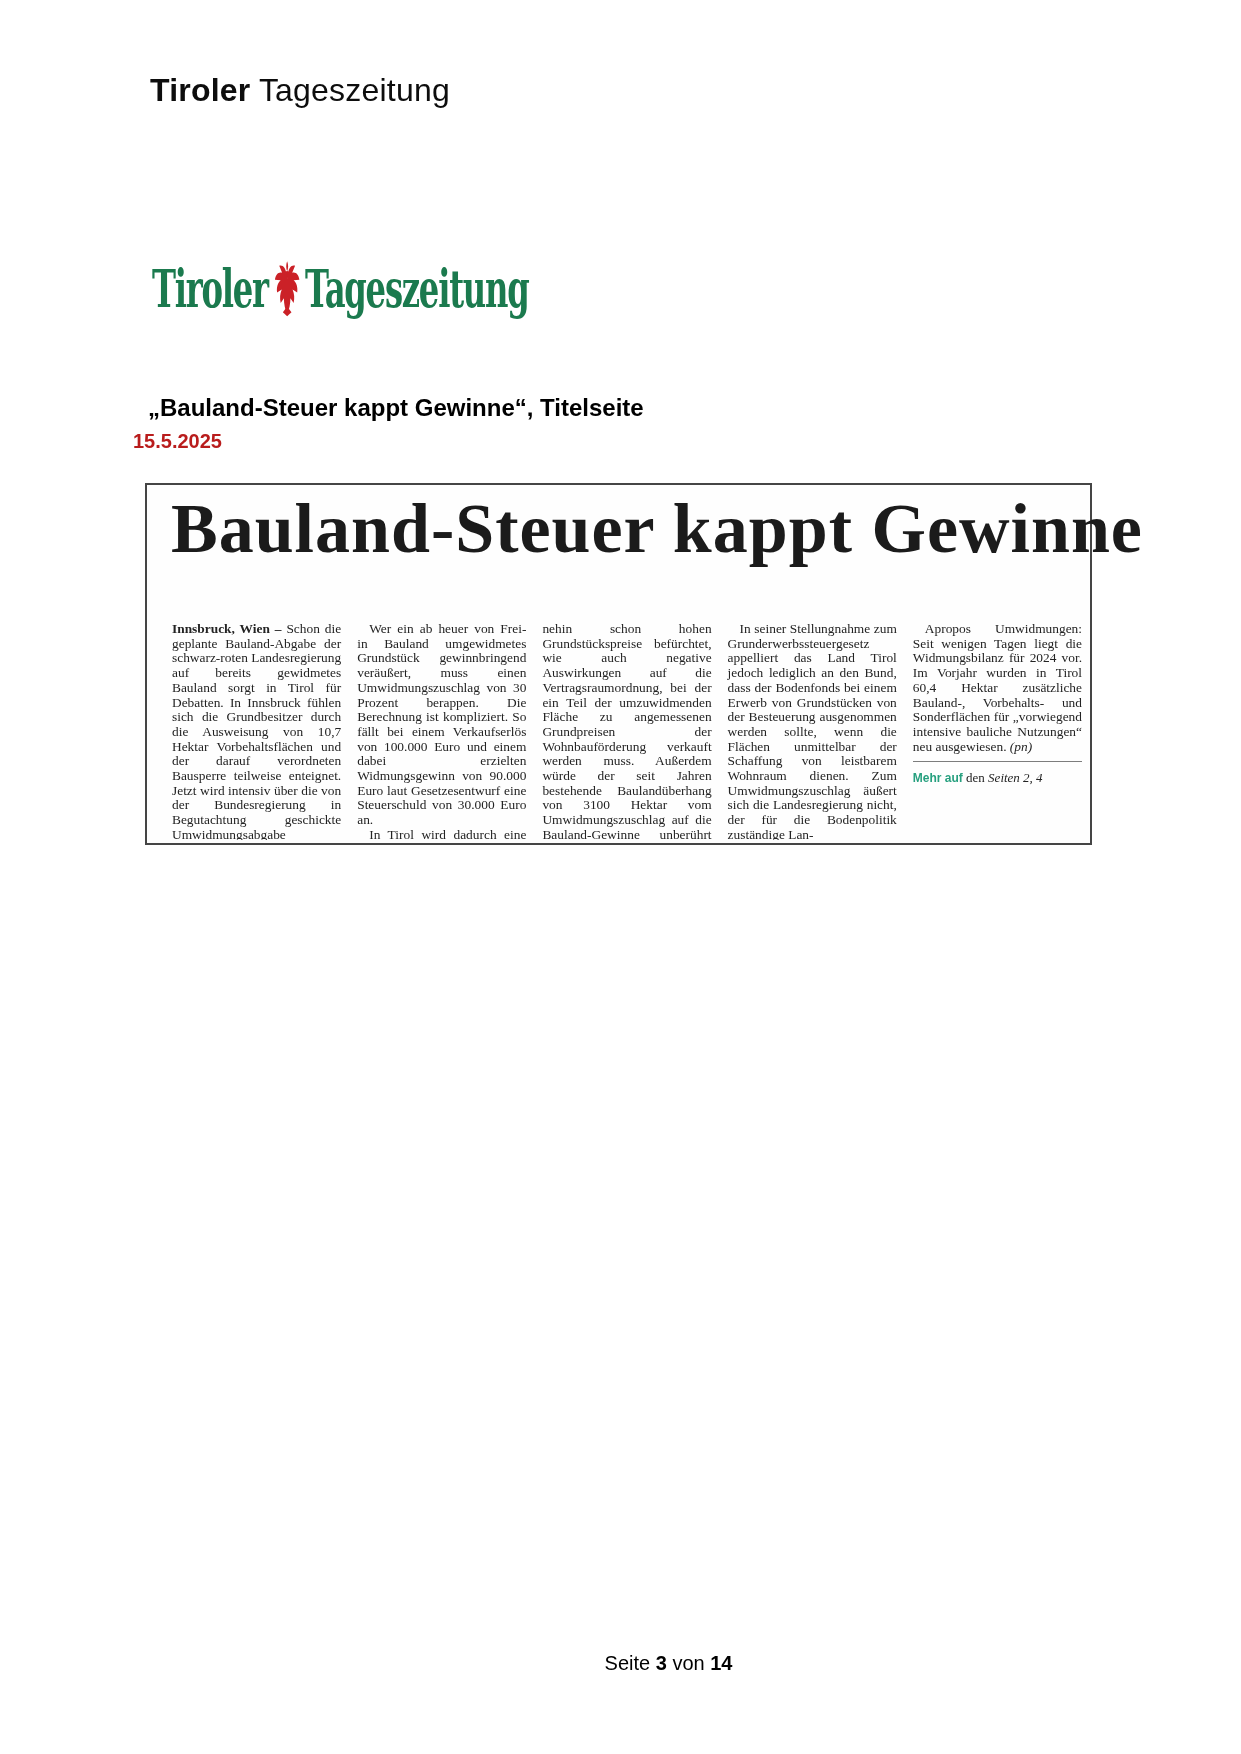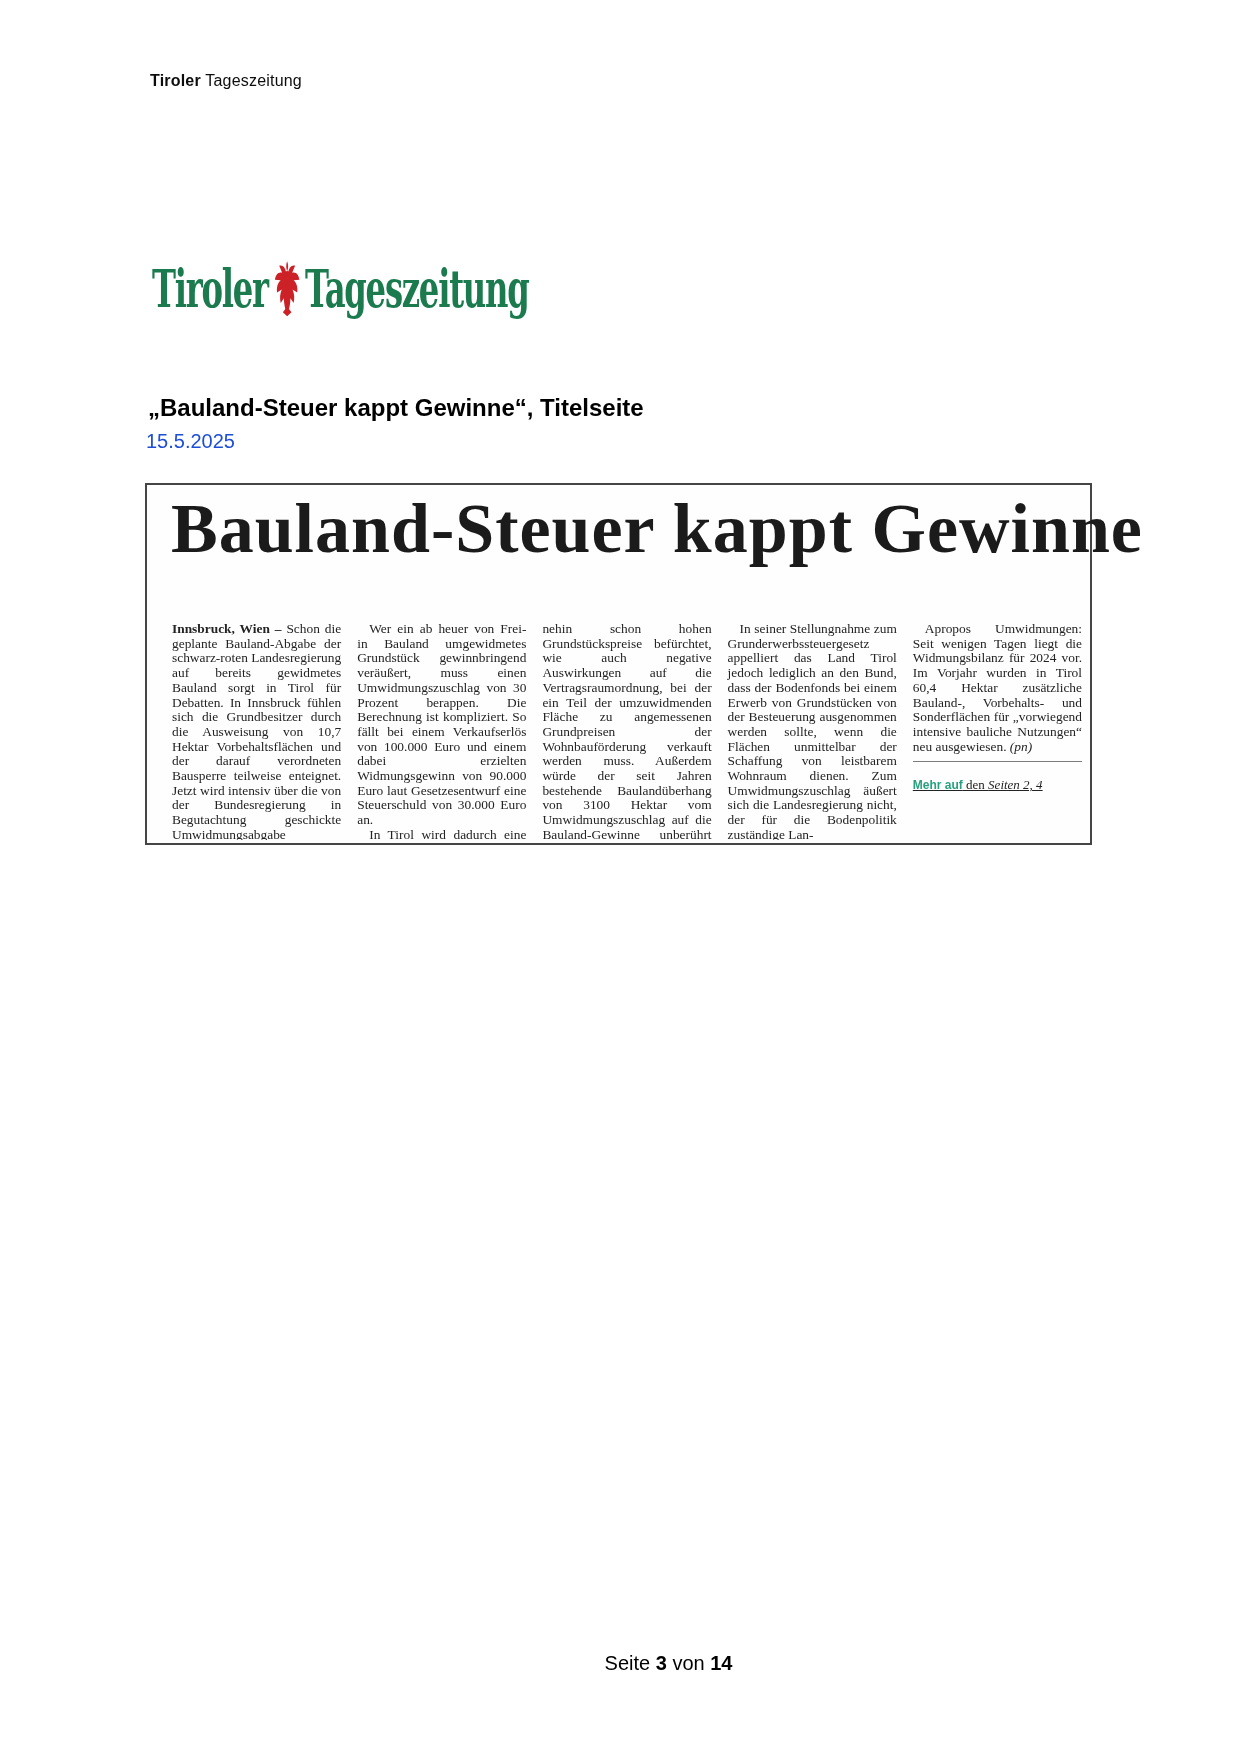--- a/index.html
+++ b/index.html
@@ -4,42 +4,42 @@
 <style>
   html,body { margin:0; padding:0; background:#ffffff; }
   body {
     width:1241px; height:1754px; position:relative; overflow:hidden;
     font-family:"Liberation Sans", sans-serif; color:#111;
   }
 
   
   .brand {
     position:absolute; left:150px; top:72px;
-    font-size:16px; letter-spacing:.2px; color:#0d0d0d; white-space:nowrap;
+    font-size:32px; letter-spacing:.2px; color:#0d0d0d; white-space:nowrap;
   }
   .brand .b { font-weight:700; }
 
   
   .logo {
     position:absolute; left:152px; top:260px;
     display:flex; align-items:center; white-space:nowrap;
     font-family:"DejaVu Serif", serif; font-weight:700;
     font-size:52px; letter-spacing:-2px; color:var(--logo-green,#1b7a4e);
     transform:scaleX(0.62); transform-origin:left center; line-height:1;
   }
   .logo .eagle { width:70px; height:58px; margin:0 -6px 0 -4px; flex:none; }
 
   
   .article-title {
     position:absolute; left:148px; top:394px;
     font-size:24px; font-weight:700; color:#000; white-space:nowrap;
   }
   .article-date {
-    position:absolute; left:146px; top:430px;
-    font-size:20px; color:#1d4ed8;
+    position:absolute; left:133px; top:430px;
+    font-size:20px; color:#b91c1c;font-weight:bold;
   }
 
   
   .clipping {
     position:absolute; left:145px; top:483px;
     width:943px; height:358px;
     border:2px solid #454545; background:#fefefe;
   }
   .headline {
     margin:12px 24px 0 24px;
@@ -60,22 +60,22 @@
     flex:1 1 0; min-width:0;
     font-family:"Liberation Serif", serif;
     font-size:13.4px; line-height:14.7px; text-align:justify;
     color:#232323;
   }
   .col p { margin:0; }
   .col p.indent { text-indent:12px; }
   .col .lead { font-weight:700; }
   .col .author { font-style:italic;margin-top:7px; }
   .more {
-    margin-top:7px; border-top:1px solid #7d7d7d; padding-top:15px;
-    text-align:left; font-size:13px; line-height:15px; white-space:nowrap;text-decoration:underline;
+    margin-top:7px; border-top:1px solid #7d7d7d; padding-top:8px;
+    text-align:left; font-size:13px; line-height:15px; white-space:nowrap;
   }
   .more .prefix {
     font-family:"Liberation Sans", sans-serif; font-weight:700;
     font-size:12px; color:var(--more-teal,#27a07f);
   }
   .more .pages { font-style:italic; }
 
   
   .footer {
     position:absolute; left:0; top:1652px; width:100%;

